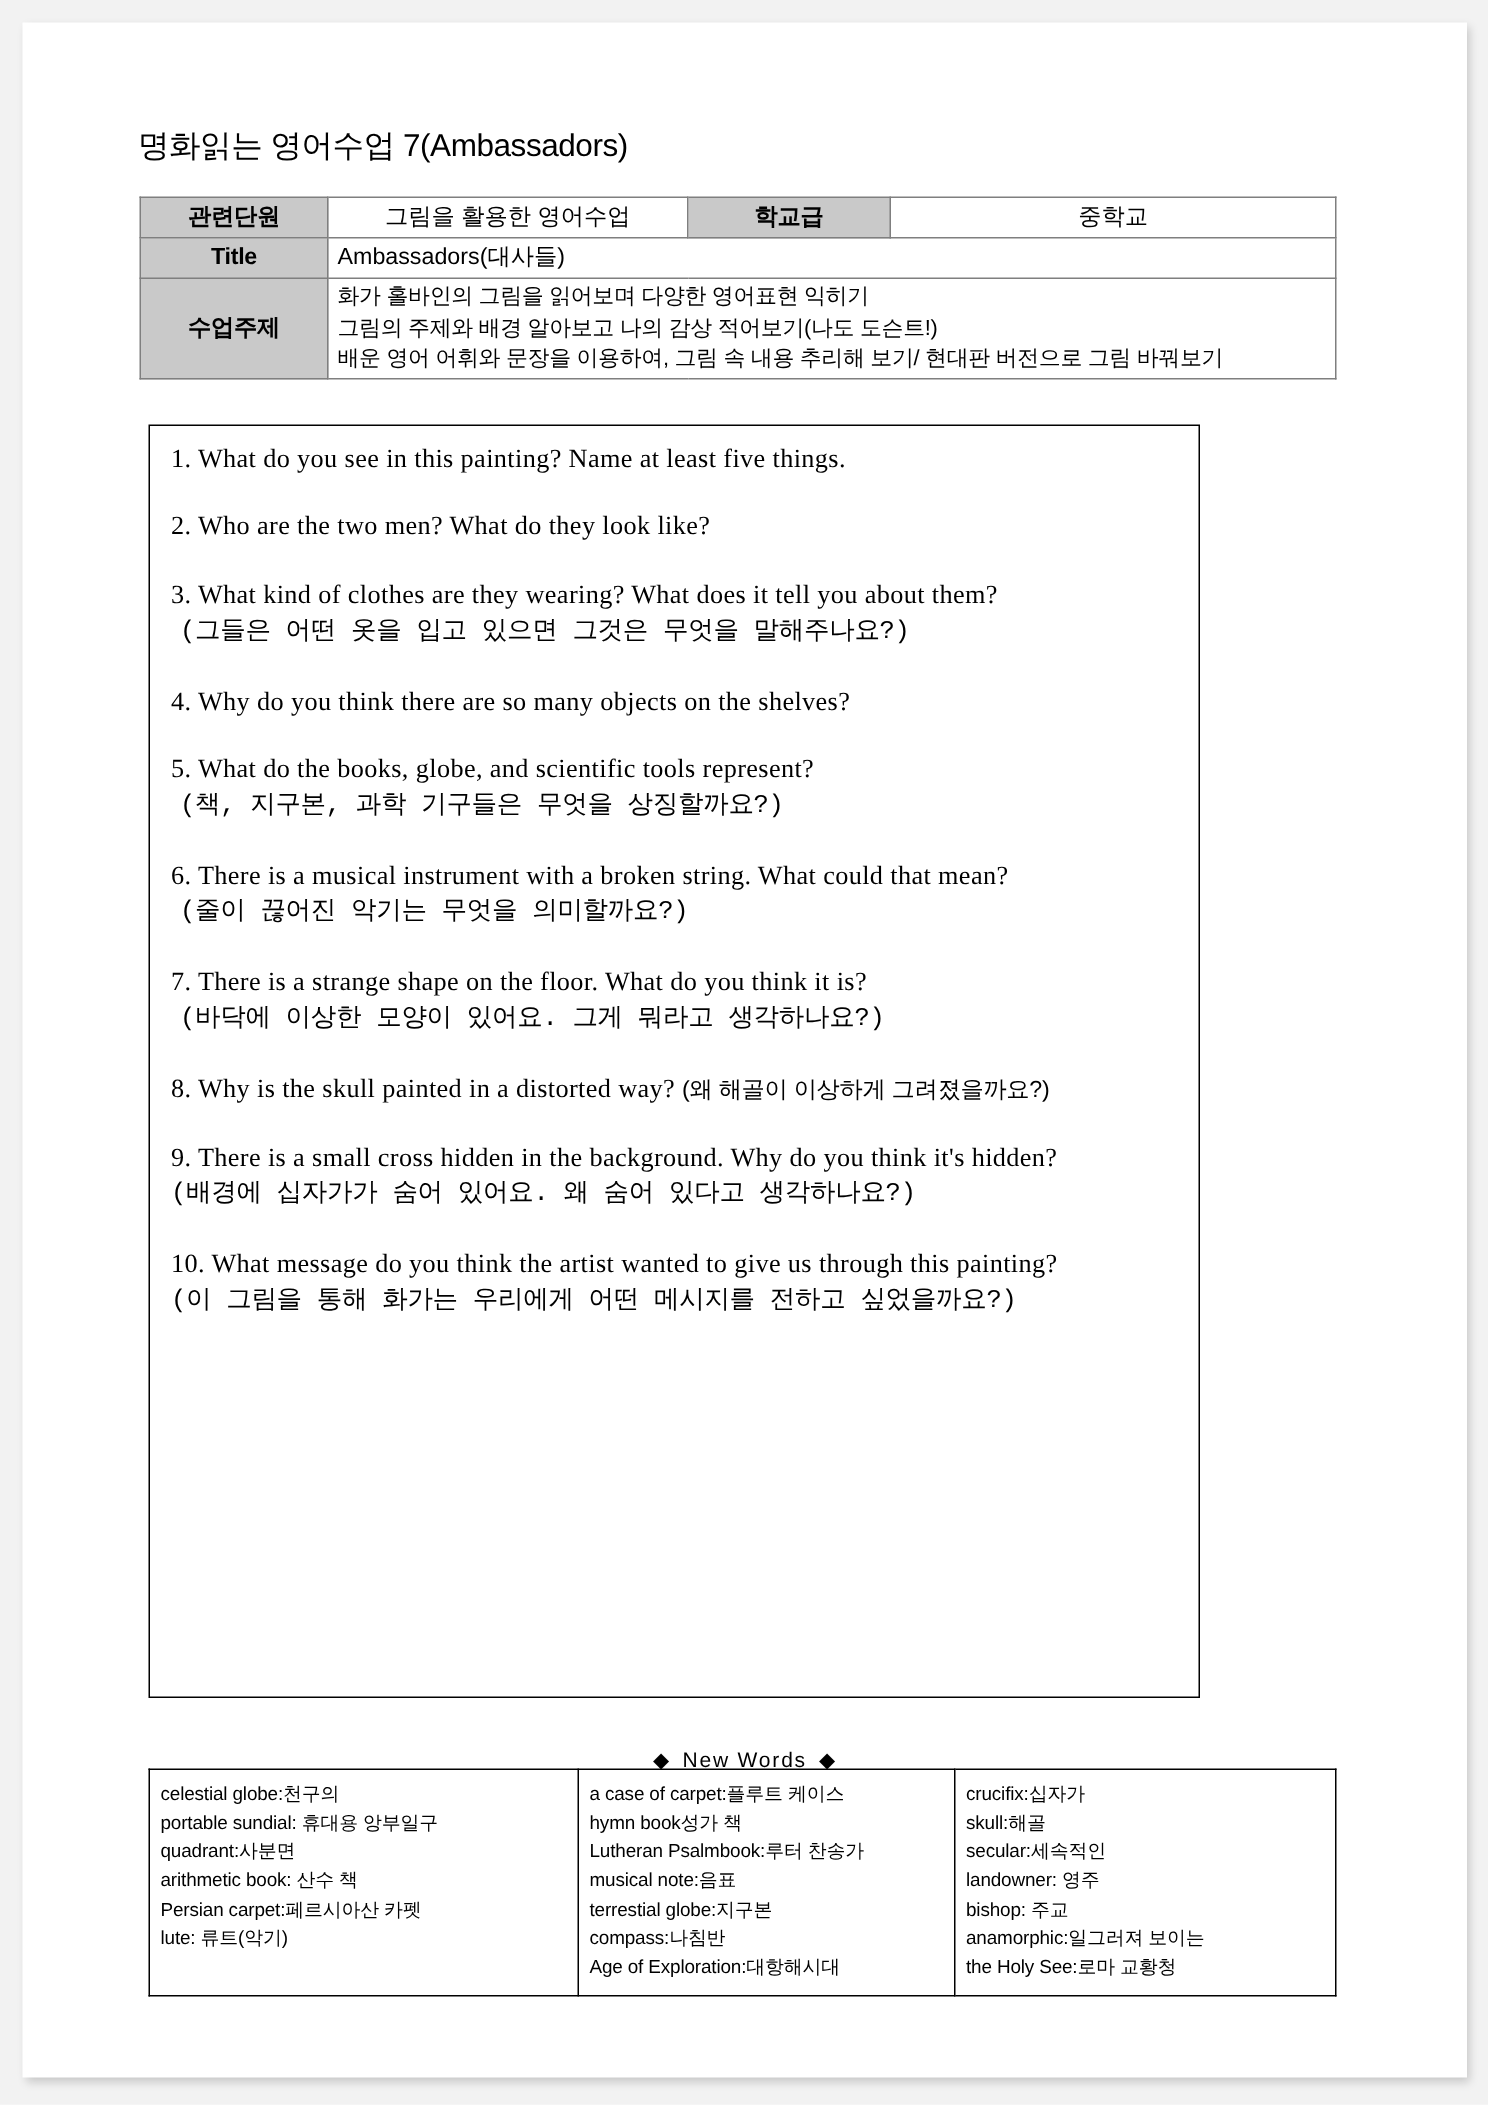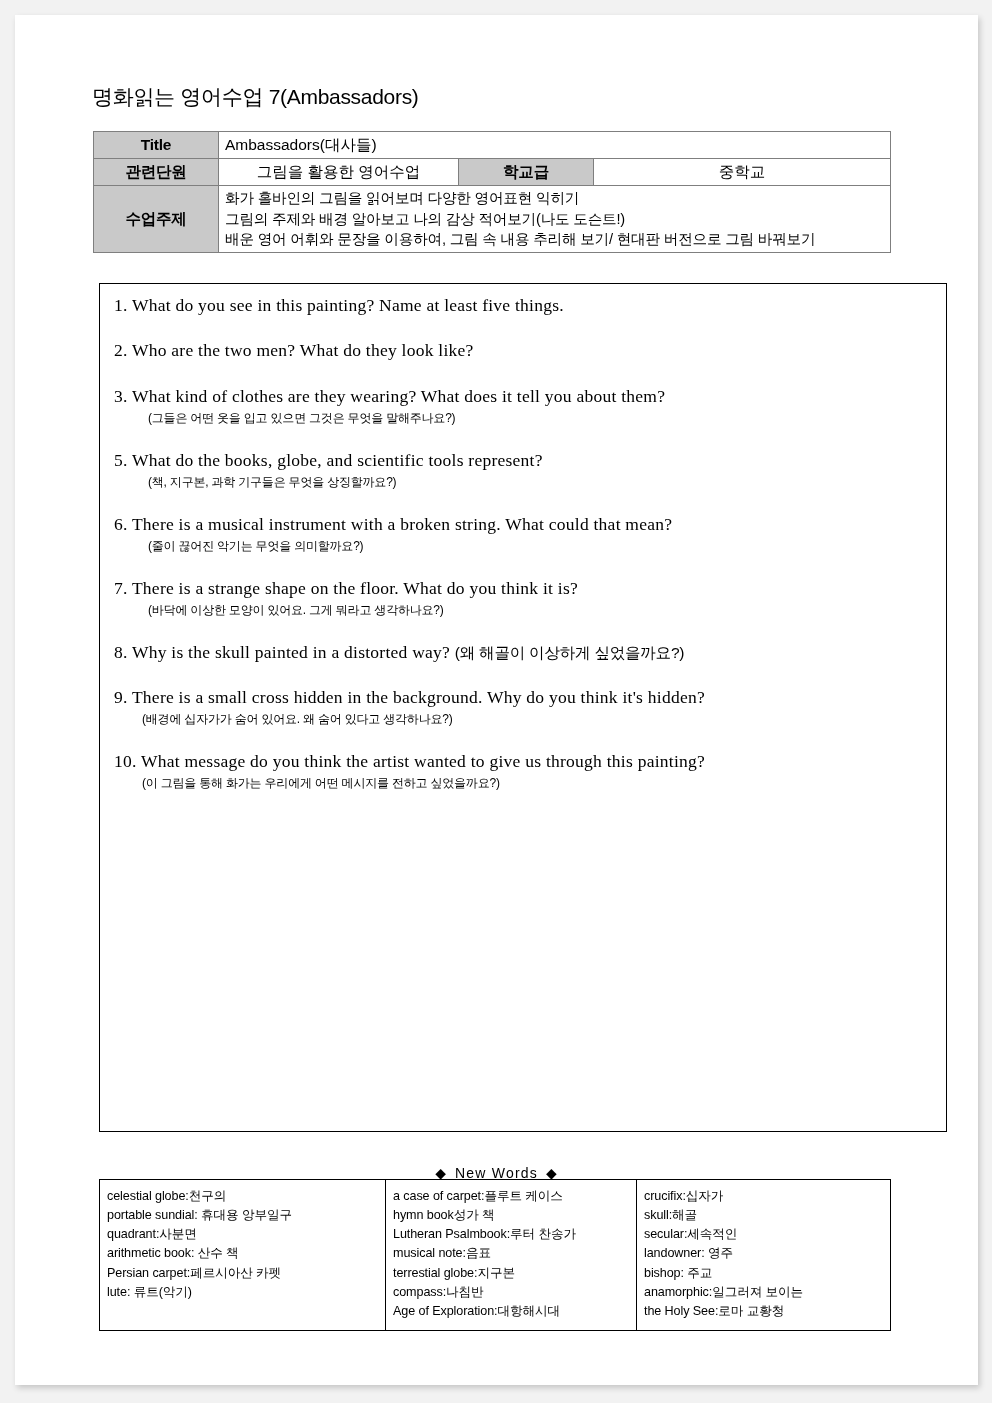--- a/index.html
+++ b/index.html
@@ -76,46 +76,45 @@
     color: #000;
     white-space: nowrap;
     letter-spacing: 0.2px;
   }
 
   
   #question-box {
     position: absolute;
     left: 84px;
     top: 268px;
-    width: 848px;
+    width: 701px;
     height: 849px;
     border: 1.6px solid #000;
     box-sizing: border-box;
     padding: 10px 14px 0 14px;
     background: #fff;
     overflow: hidden;
   }
   .q-item { margin-bottom: 22px; }
   .q-en {
     font-family: "Liberation Serif", serif;
     font-size: 17.5px;
     color: #000;
     line-height: 1.33;
     white-space: nowrap;
     letter-spacing: 0.25px;
   }
   .q-ko {
-    font-family: Liberation Sans, sans-serif;
-    font-size: 12px;
+    font-family: Liberation Mono, monospace;
+    font-size: 17px;
     color: #000;
     line-height: 1.4;
     white-space: nowrap;
     letter-spacing: -0.2px;
     margin-top: 2px;
-    margin-left: 28px;
   }
   .q-ko.indent { padding-left: 6px; }
   .q-inline {
     font-family: "Liberation Sans", sans-serif;
     font-size: 15.5px;
     letter-spacing: -0.2px;
   }
 
   
   #new-words-title {
@@ -161,28 +160,28 @@
 
   <table id="info-table">
     <colgroup>
       <col style="width:125px">
       <col style="width:240px">
       <col style="width:135px">
       <col style="width:297px">
     </colgroup>
     <tbody>
       <tr>
-        <td class="hd">Title</td>
-        <td class="val" colspan="3">Ambassadors(대사들)</td>
-      </tr>
-      <tr>
         <td class="hd">관련단원</td>
         <td class="val-center">그림을 활용한 영어수업</td>
         <td class="hd">학교급</td>
         <td class="val-center">중학교</td>
+      </tr>
+      <tr>
+        <td class="hd">Title</td>
+        <td class="val" colspan="3">Ambassadors(대사들)</td>
       </tr>
       <tr>
         <td class="hd">수업주제</td>
         <td class="val" colspan="3">
           <span class="subj-line">화가 홀바인의 그림을 읽어보며 다양한 영어표현 익히기</span>
           <span class="subj-line">그림의 주제와 배경 알아보고 나의 감상 적어보기(나도 도슨트!)</span>
           <span class="subj-line">배운 영어 어휘와 문장을 이용하여, 그림 속 내용 추리해 보기/ 현대판 버전으로 그림 바꿔보기</span>
         </td>
       </tr>
     </tbody>
@@ -194,35 +193,36 @@
       <div class="q-en">1. What do you see in this painting? Name at least five things.</div>
     </div>
     <div class="q-item">
       <div class="q-en">2. Who are the two men? What do they look like?</div>
     </div>
     <div class="q-item">
       <div class="q-en">3. What kind of clothes are they wearing? What does it tell you about them?</div>
       <div class="q-ko indent">(그들은 어떤 옷을 입고 있으면 그것은 무엇을 말해주나요?)</div>
     </div>
     <div class="q-item">
+      <div class="q-en">4. Why do you think there are so many objects on the shelves?</div>
     </div>
     <div class="q-item">
       <div class="q-en">5. What do the books, globe, and scientific tools represent?</div>
       <div class="q-ko indent">(책, 지구본, 과학 기구들은 무엇을 상징할까요?)</div>
     </div>
     <div class="q-item">
       <div class="q-en">6. There is a musical instrument with a broken string. What could that mean?</div>
       <div class="q-ko indent">(줄이 끊어진 악기는 무엇을 의미할까요?)</div>
     </div>
     <div class="q-item">
       <div class="q-en">7. There is a strange shape on the floor. What do you think it is?</div>
       <div class="q-ko indent">(바닥에 이상한 모양이 있어요. 그게 뭐라고 생각하나요?)</div>
     </div>
     <div class="q-item">
-      <div class="q-en"><span>8. Why is the skull painted in a distorted way?</span> <span class="q-inline">(왜 해골이 이상하게 싶었을까요?)</span></div>
+      <div class="q-en"><span>8. Why is the skull painted in a distorted way?</span> <span class="q-inline">(왜 해골이 이상하게 그려졌을까요?)</span></div>
     </div>
     <div class="q-item">
       <div class="q-en">9. There is a small cross hidden in the background. Why do you think it's hidden?</div>
       <div class="q-ko">(배경에 십자가가 숨어 있어요. 왜 숨어 있다고 생각하나요?)</div>
     </div>
     <div class="q-item">
       <div class="q-en">10. What message do you think the artist wanted to give us through this painting?</div>
       <div class="q-ko">(이 그림을 통해 화가는 우리에게 어떤 메시지를 전하고 싶었을까요?)</div>
     </div>
   </div>

